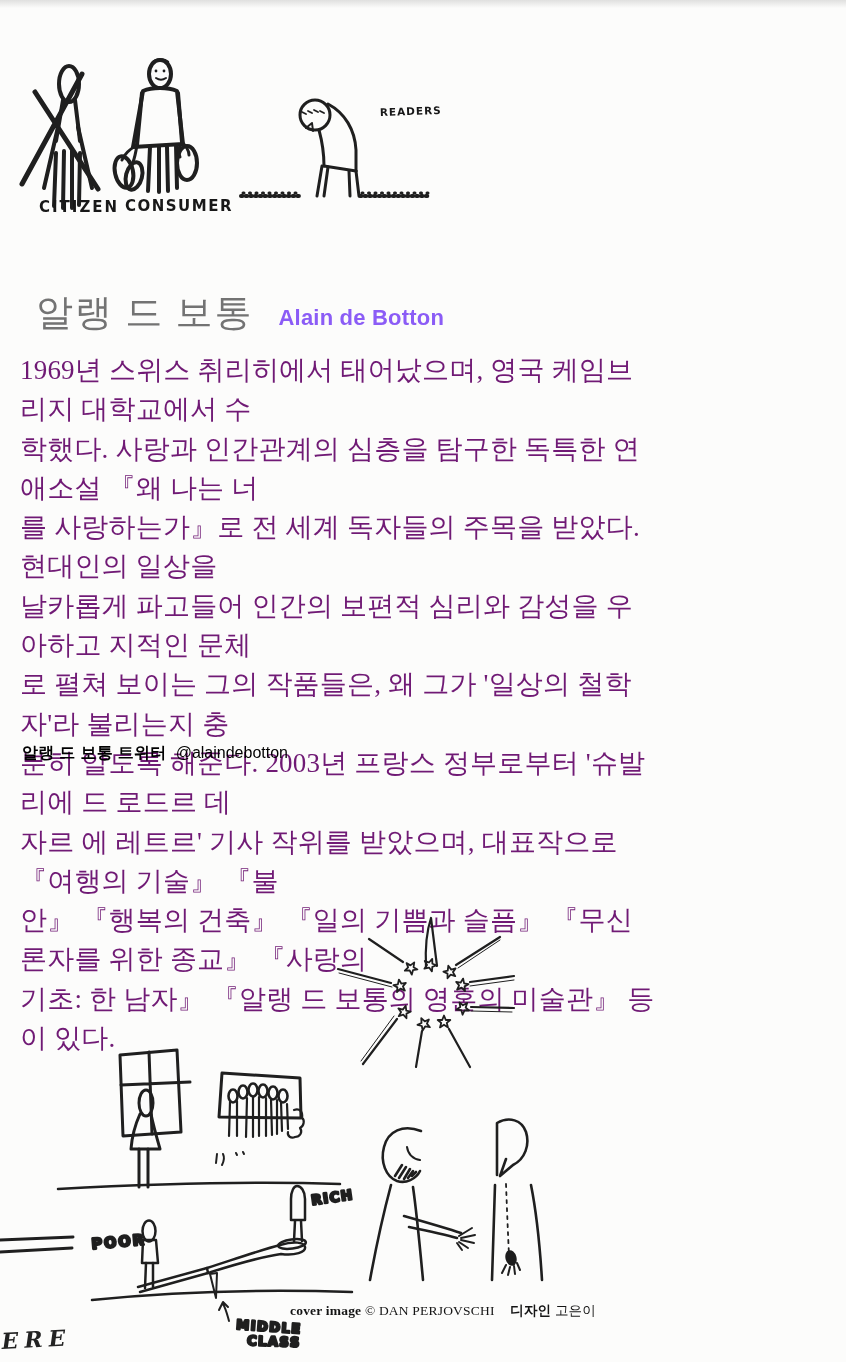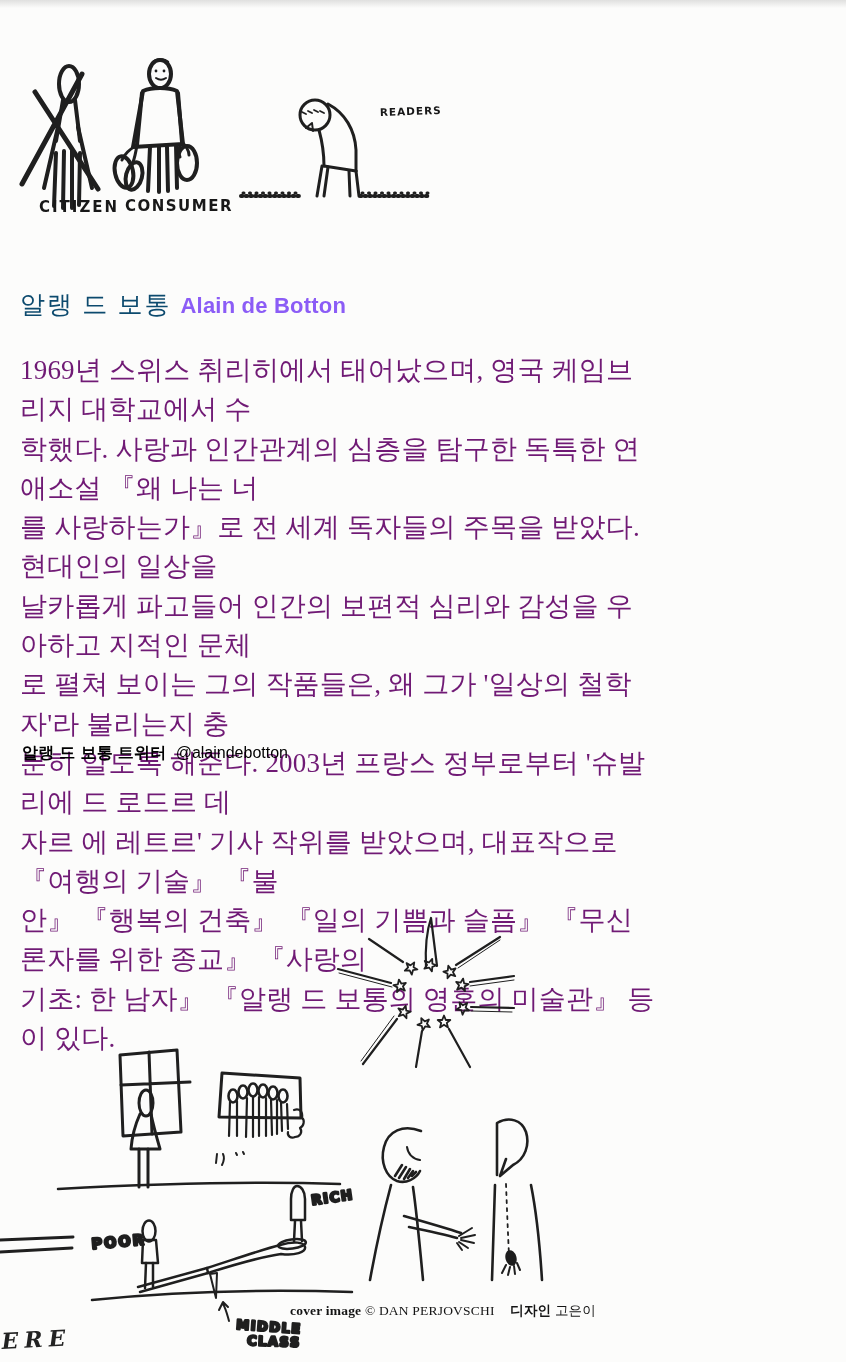--- a/index.html
+++ b/index.html
@@ -16,21 +16,21 @@
   svg .ink-fill{fill:#1c1c1c; stroke:none;}
   svg .hand{font-family:"DejaVu Sans", sans-serif; font-weight:700; fill:#181818;}
   svg .hand-script{font-family:"DejaVu Serif", serif; font-style:italic; font-weight:700; fill:#222;}
 
   .top-illustration{position:absolute; left:18px; top:45px;}
   .bottom-illustration{position:absolute; left:0; top:888px;}
 
   .title-block{position:absolute; left:20px; top:288px; white-space:nowrap;}
   .title-ko{
     display:inline; font-family:"Liberation Serif", serif; font-weight:500;
-    font-size:25px; letter-spacing:2px; color:#0c4a6e; margin:0;
+    font-size:37px; letter-spacing:2px; color:#737373; margin:16px;
   }
   .title-en{
     font-size:22px; font-weight:600; color:#8b5cf6; margin-left:9px;
     letter-spacing:0.2px;
   }
   .bio{
     position:absolute; left:20px; top:351px; width:640px;
     font-family:"Liberation Serif", serif;
     font-size:27px; line-height:39.3px; color:#701a75;
     white-space:pre-line; margin:0; letter-spacing:0.2px;

